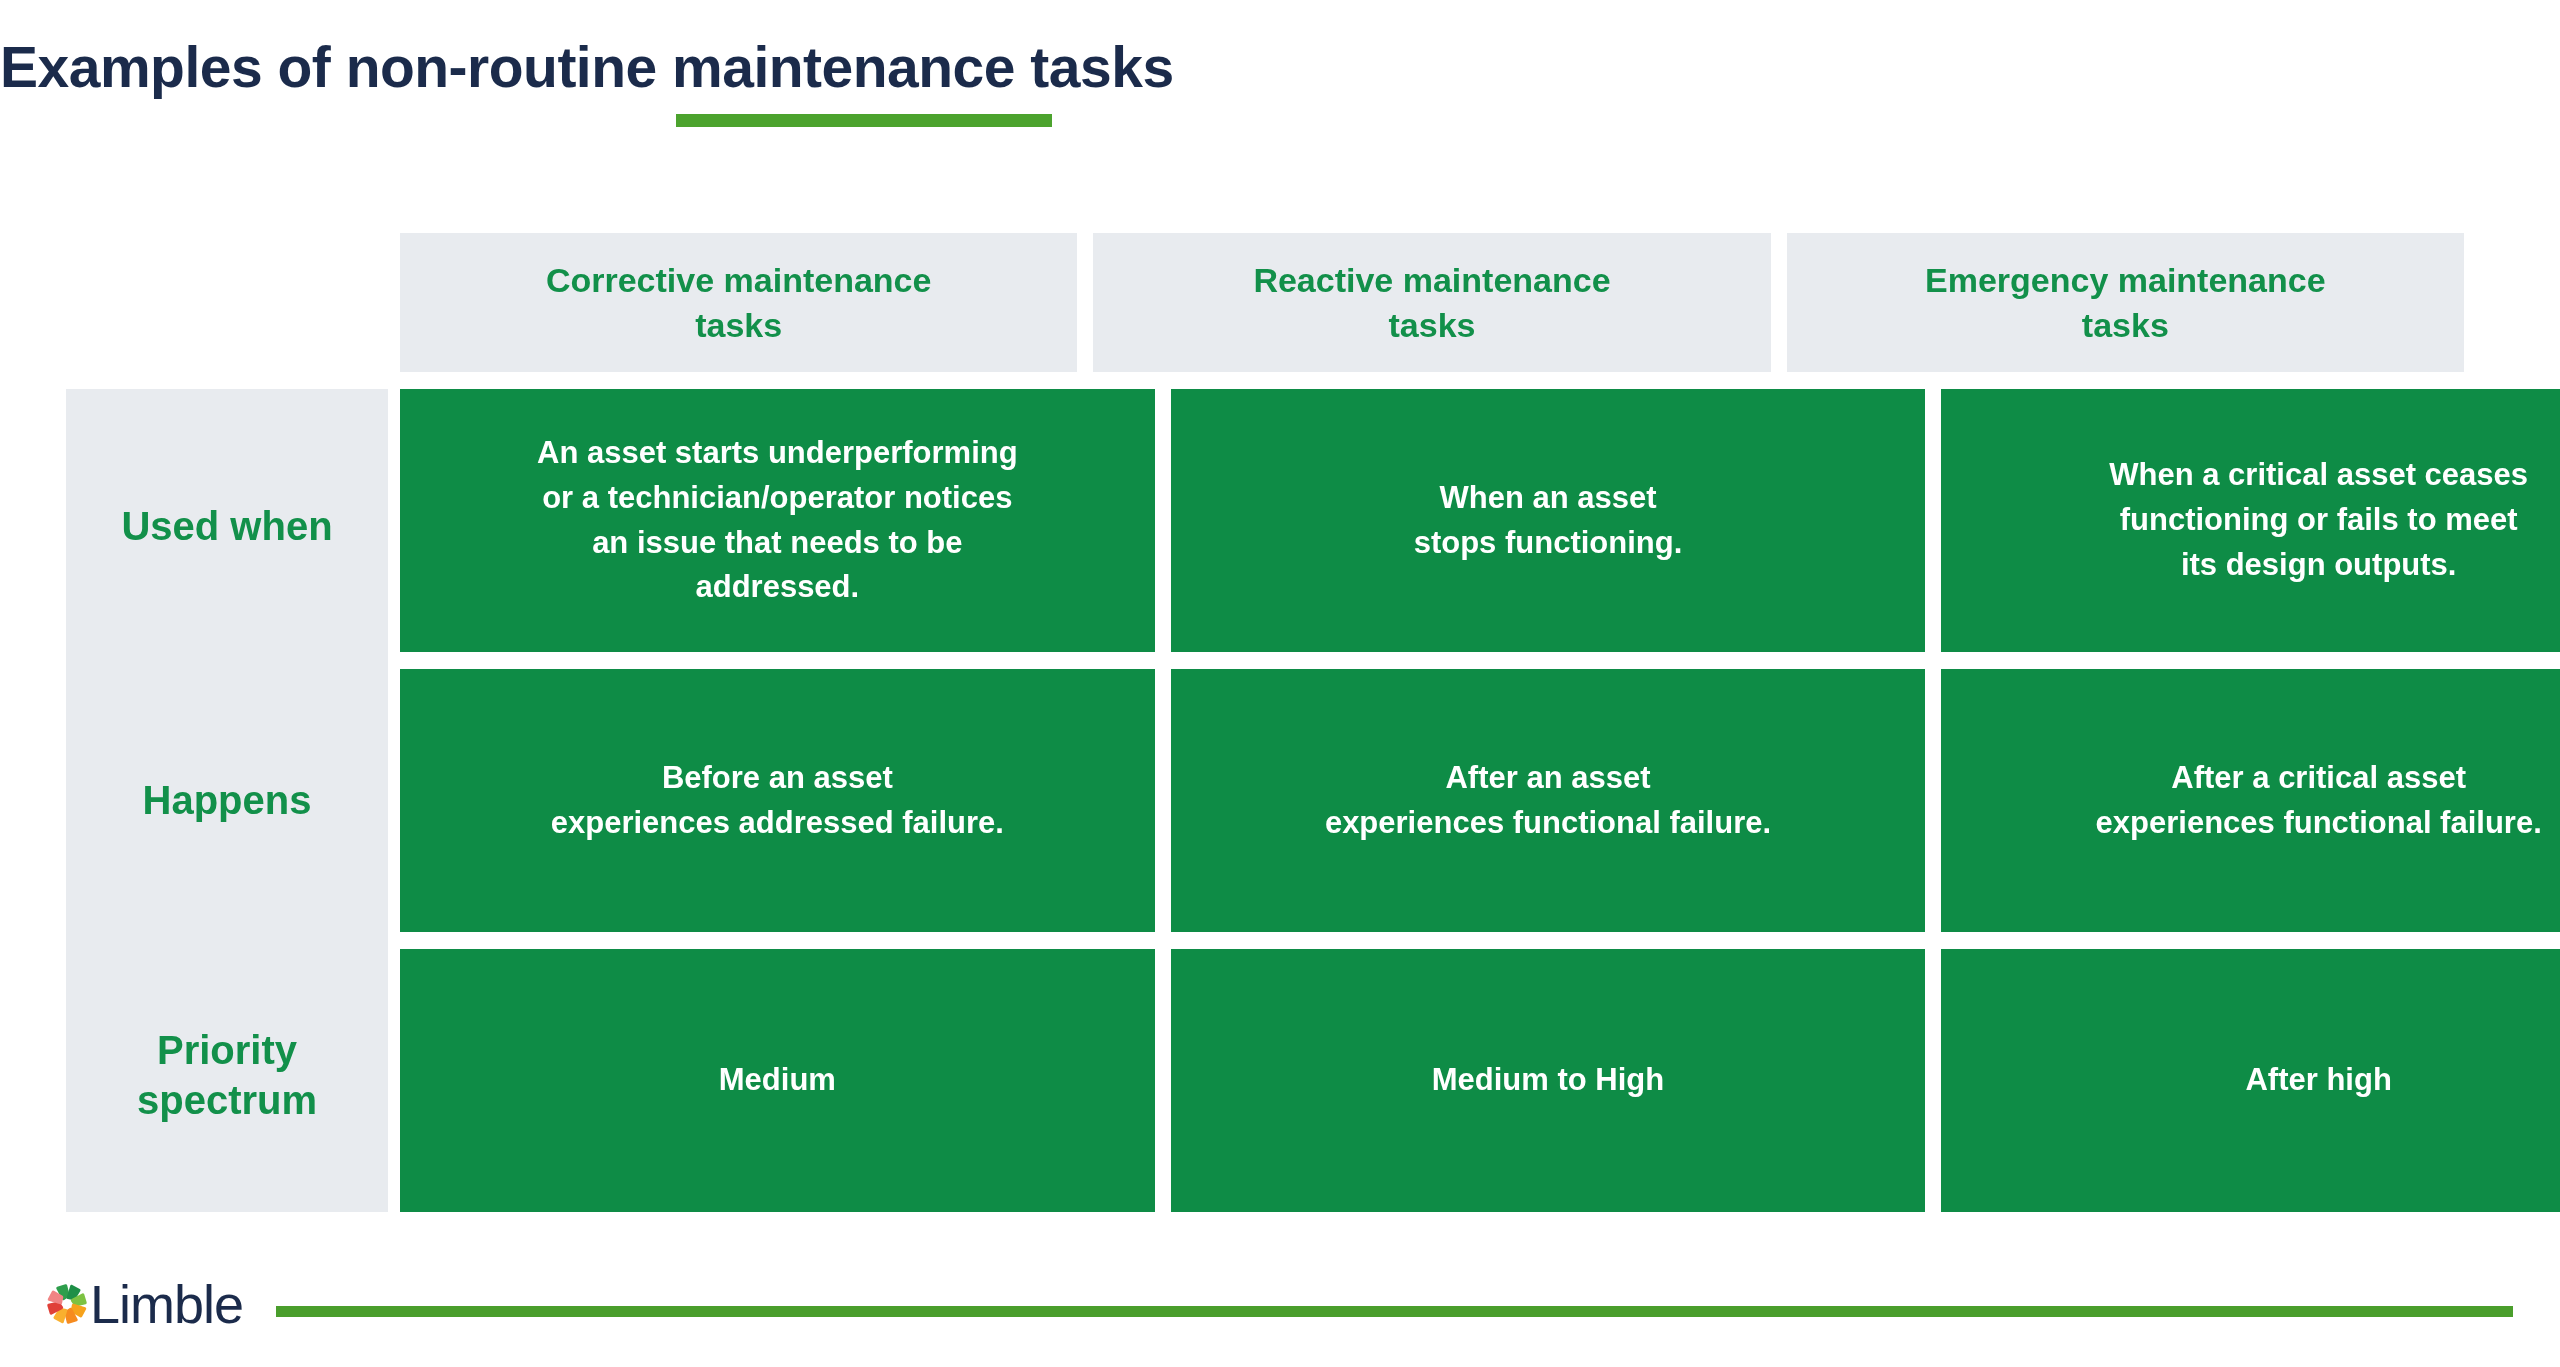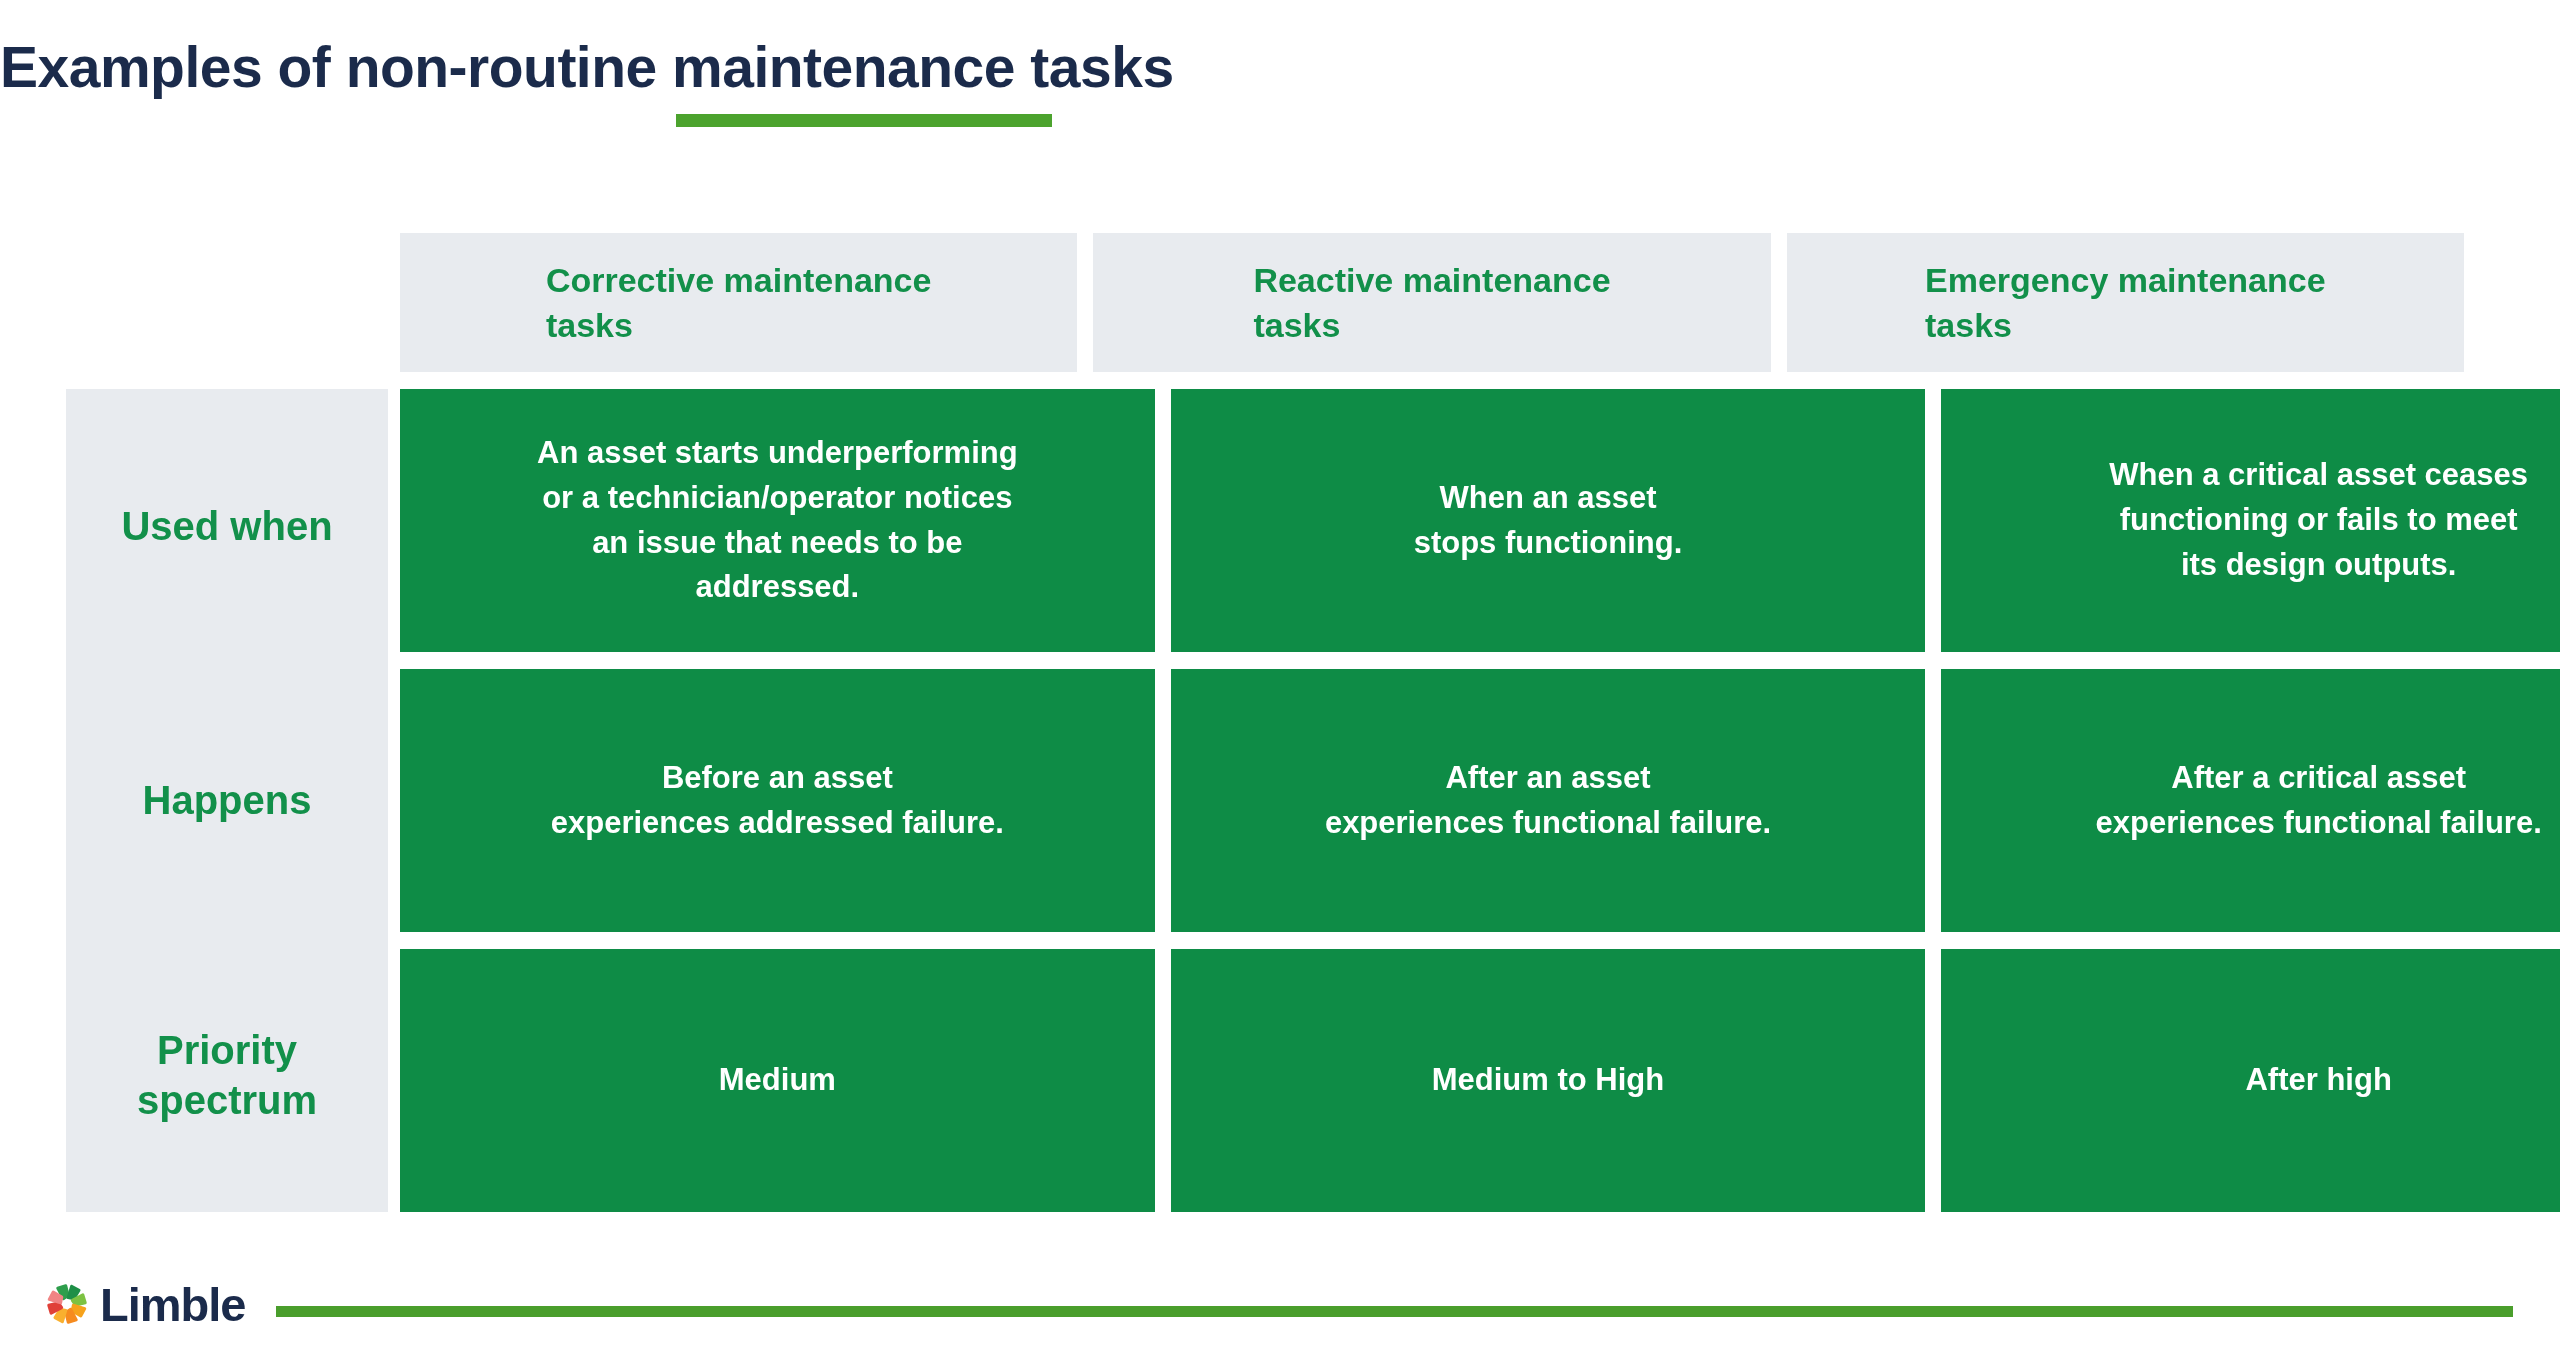--- a/index.html
+++ b/index.html
@@ -23,21 +23,21 @@
   }
   .col-headers{
     position:absolute;left:400px;top:233px;
     width:2064px;height:139px;
     display:grid;grid-template-columns:1fr 1fr 1fr;column-gap:16px;
   }
   .col-header{
     background:#E8EBEF;
     color:#12904A;font-size:34px;font-weight:700;line-height:1.3;
     display:flex;align-items:center;justify-content:center;
-    text-align:left;white-space:pre-line;
+    text-align:center;white-space:pre-line;
   }
   .row-headers{
     position:absolute;left:66px;top:389px;
     width:322px;height:823px;
     background:#E8EBEF;
     display:grid;grid-template-rows:1fr 1fr 1fr;
   }
   .row-header{
     color:#12904A;font-size:40px;font-weight:700;line-height:1.25;
     display:flex;align-items:center;justify-content:center;
@@ -56,22 +56,22 @@
     text-align:center;white-space:pre-line;
     padding:0 18px;box-sizing:border-box;
   }
   .footer-logo{
     position:absolute;left:44px;top:1280px;height:48px;
     display:flex;align-items:center;
   }
   .logo-icon{display:inline-flex;width:46px;height:46px;}
   .logo-icon svg{width:46px;height:46px;}
   .brand-text{
-    font-size:47px;font-weight:700;color:#1B2B4B;
-    margin-left:10px;letter-spacing:-1px;line-height:1;
+    font-size:54px;font-weight:400;color:#1B2B4B;
+    margin-left:0;letter-spacing:-1px;line-height:1;
   }
   .footer-line{
     position:absolute;left:276px;top:1306px;
     width:2237px;height:11px;
     background:#4A9E2C;
   }
 </style>
 </head>
 <body>
 

